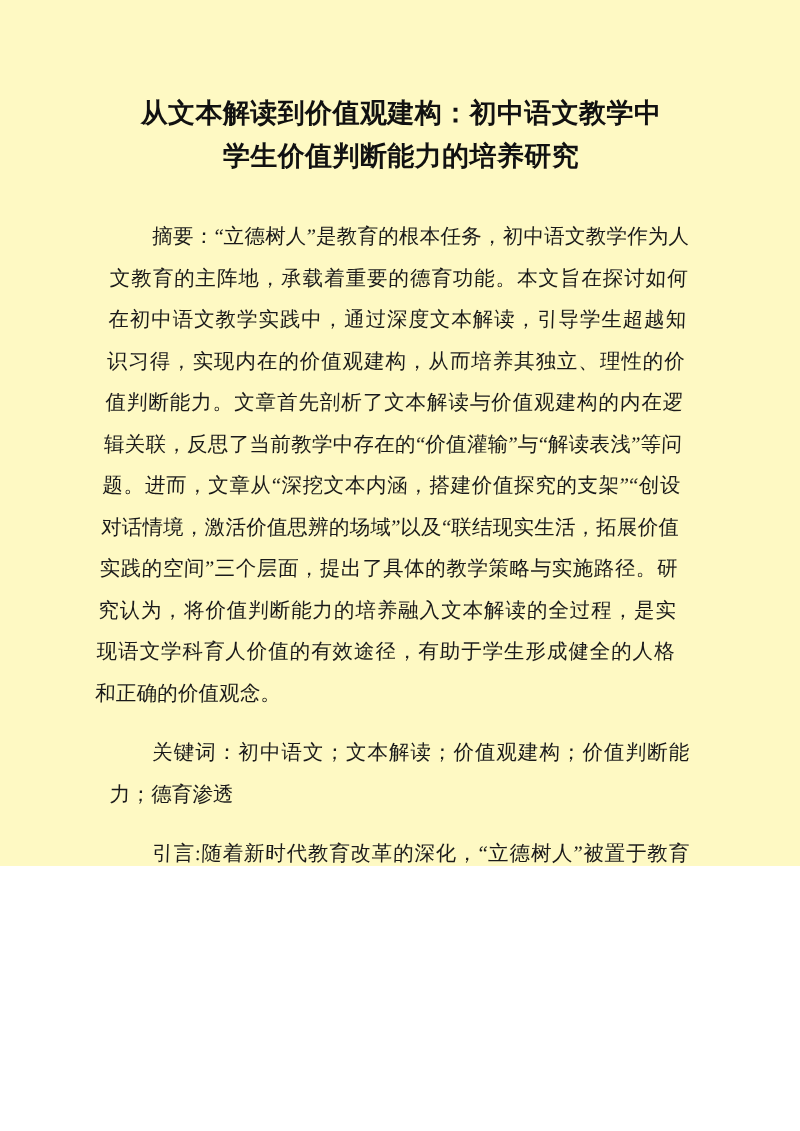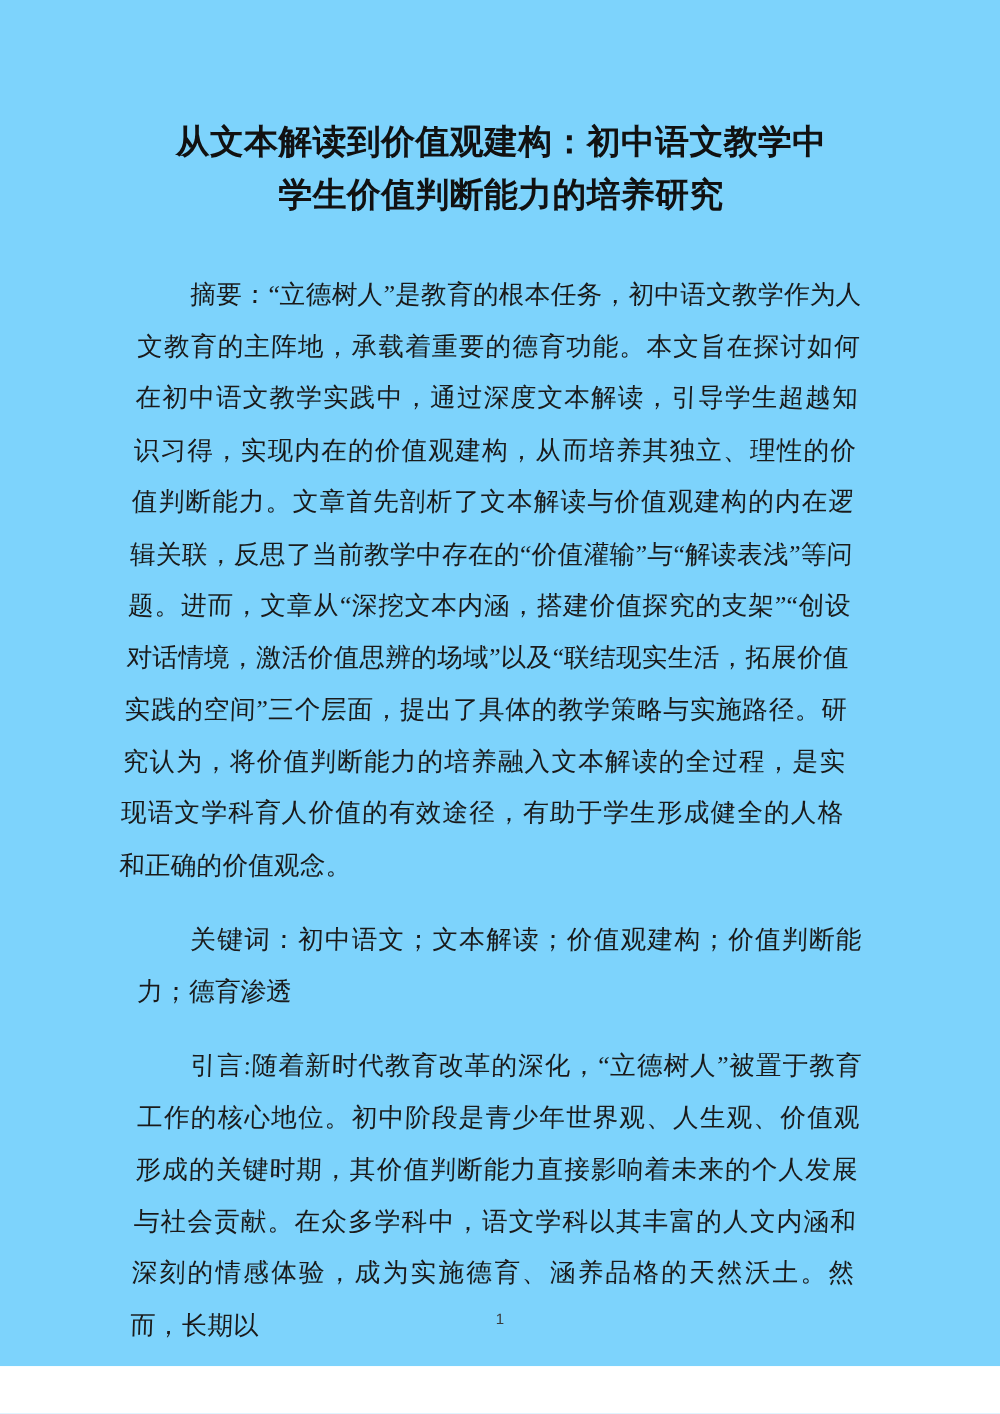--- a/index.html
+++ b/index.html
@@ -4,23 +4,23 @@
 <style>
   html, body {
     margin: 0;
     padding: 0;
     background: #ffffff;
   }
 
   .page {
     position: relative;
     width: 800px;
-    height: 1093px;
+    height: 866px;
     margin: 0 auto;
-    background: #7dd3fc;
+    background: #fef9c3;
     overflow: hidden;
     box-sizing: border-box;
   }
 
   .content {
     position: absolute;
     left: 112px;
     top: 0;
     width: 578px;
   }

